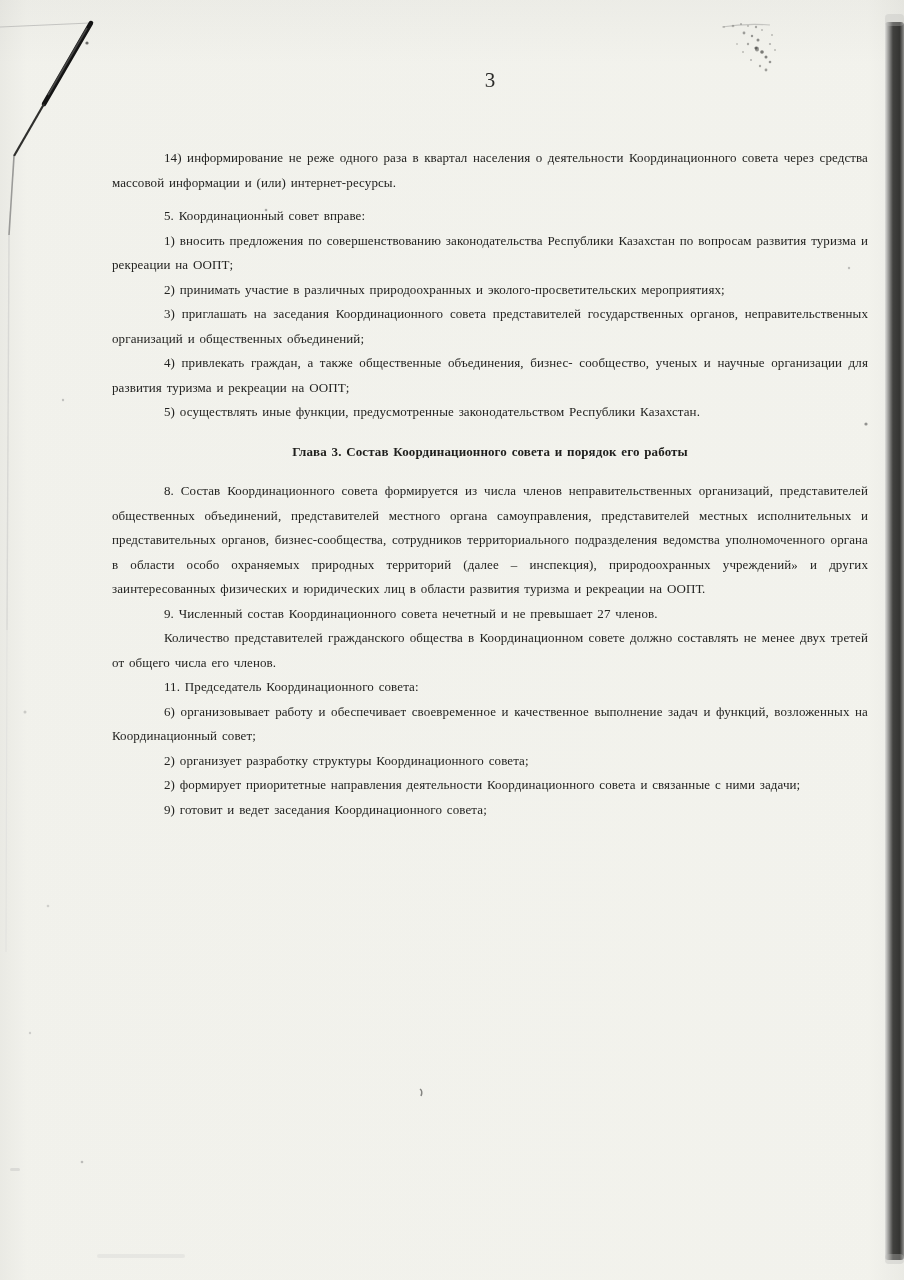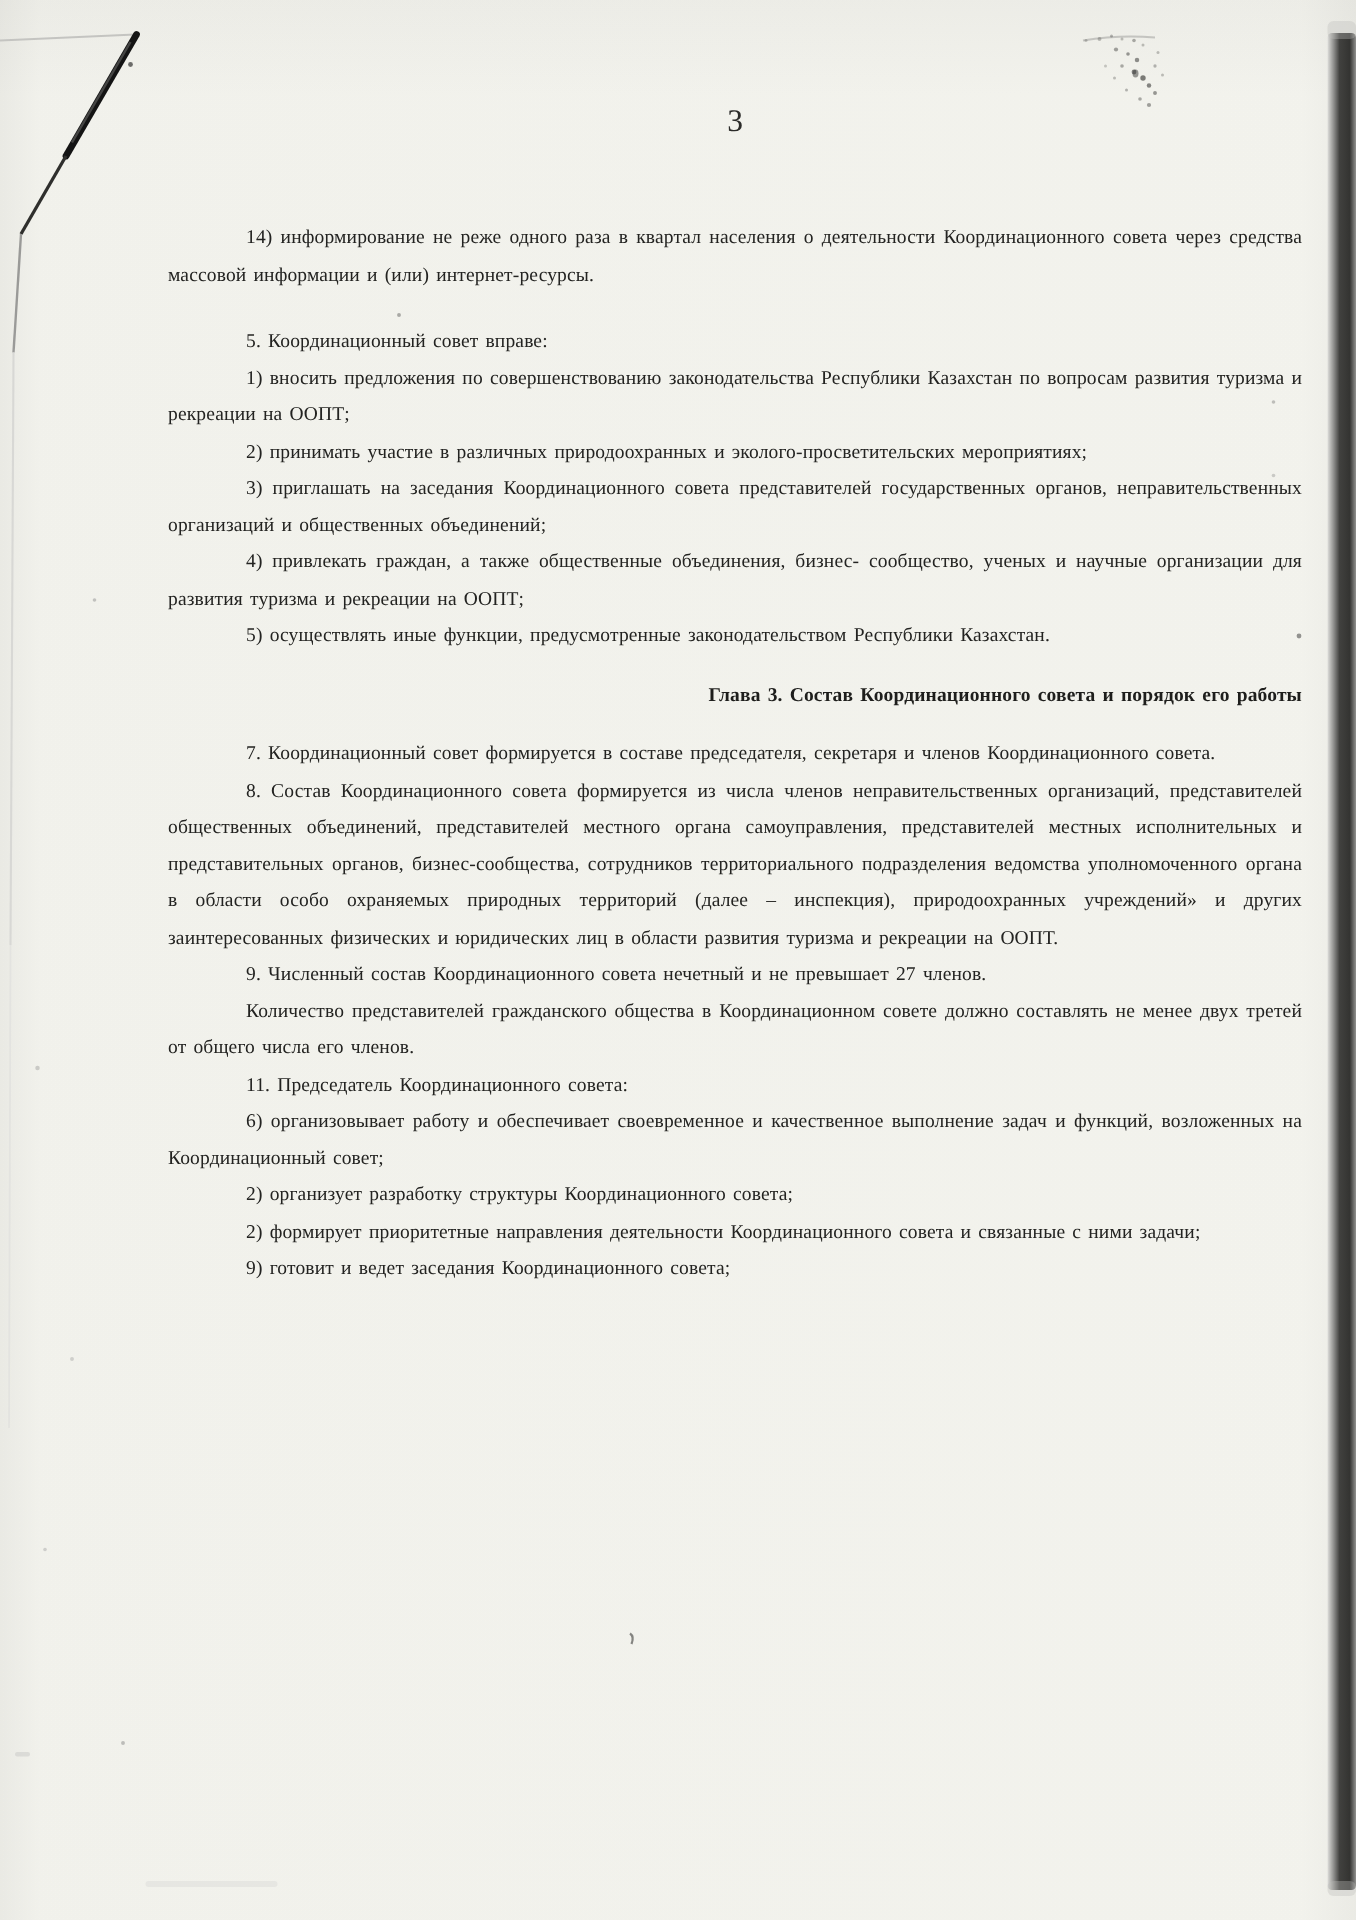--- a/index.html
+++ b/index.html
@@ -26,25 +26,25 @@
     position:absolute; top:146px; left:112px; width:756px;
     font-size:13px; line-height:24.5px;
     text-align:justify;
     word-spacing:1.4px;
     letter-spacing:0.1px;
   }
   .para {
     margin:0;
     text-indent:52px;
   }
-  .gap-top { margin-top:20px; }
+  .gap-top { margin-top:9px; }
   .chapter {
     margin:15px 0 15px 0;
     text-indent:0;
-    text-align:right;
+    text-align:center;
     font-weight:bold;
     color:#1e1e1c;
   }
   .artifacts {
     position:absolute; top:0; left:0; width:904px; height:1280px;
     pointer-events:none;
   }
 </style>
 </head>
 <body>
@@ -126,21 +126,20 @@
 
   <div class="textblock">
     <p class="para">14) информирование не реже одного раза в квартал населения о деятельности Координационного совета через средства массовой информации и (или) интернет-ресурсы.</p>
     <p class="para gap-top">5. Координационный совет вправе:</p>
     <p class="para">1) вносить предложения по совершенствованию законодательства Республики Казахстан по вопросам развития туризма и рекреации на ООПТ;</p>
     <p class="para">2) принимать участие в различных природоохранных и эколого-просветительских мероприятиях;</p>
     <p class="para">3) приглашать на заседания Координационного совета представителей государственных органов, неправительственных организаций и общественных объединений;</p>
     <p class="para">4) привлекать граждан, а также общественные объединения, бизнес- сообщество, ученых и научные организации для развития туризма и рекреации на ООПТ;</p>
     <p class="para">5) осуществлять иные функции, предусмотренные законодательством Республики Казахстан.</p>
     <p class="para chapter">Глава 3. Состав Координационного совета и порядок его работы</p>
-    <p class="para">7. Координационный совет формируется в составе председателя, секретаря и членов Координационного совета.</p>
     <p class="para">8. Состав Координационного совета формируется из числа членов неправительственных организаций, представителей общественных объединений, представителей местного органа самоуправления, представителей местных исполнительных и представительных органов, бизнес-сообщества, сотрудников территориального подразделения ведомства уполномоченного органа в области особо охраняемых природных территорий (далее – инспекция), природоохранных учреждений» и других заинтересованных физических и юридических лиц в области развития туризма и рекреации на ООПТ.</p>
     <p class="para">9. Численный состав Координационного совета нечетный и не превышает 27 членов.</p>
     <p class="para">Количество представителей гражданского общества в Координационном совете должно составлять не менее двух третей от общего числа его членов.</p>
     <p class="para">11. Председатель Координационного совета:</p>
     <p class="para">6) организовывает работу и обеспечивает своевременное и качественное выполнение задач и функций, возложенных на Координационный совет;</p>
     <p class="para">2) организует разработку структуры Координационного совета;</p>
     <p class="para">2) формирует приоритетные направления деятельности Координационного совета и связанные с ними задачи;</p>
     <p class="para">9) готовит и ведет заседания Координационного совета;</p>
   </div>
 

